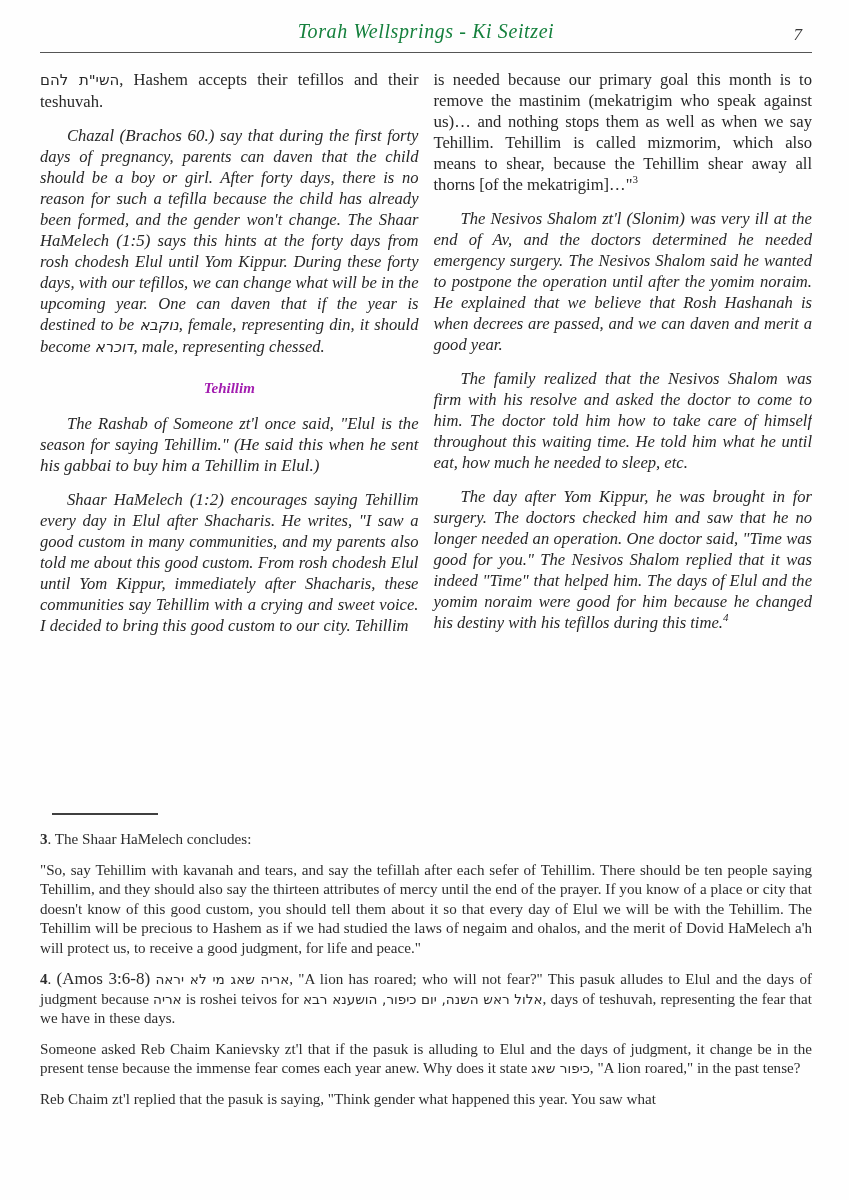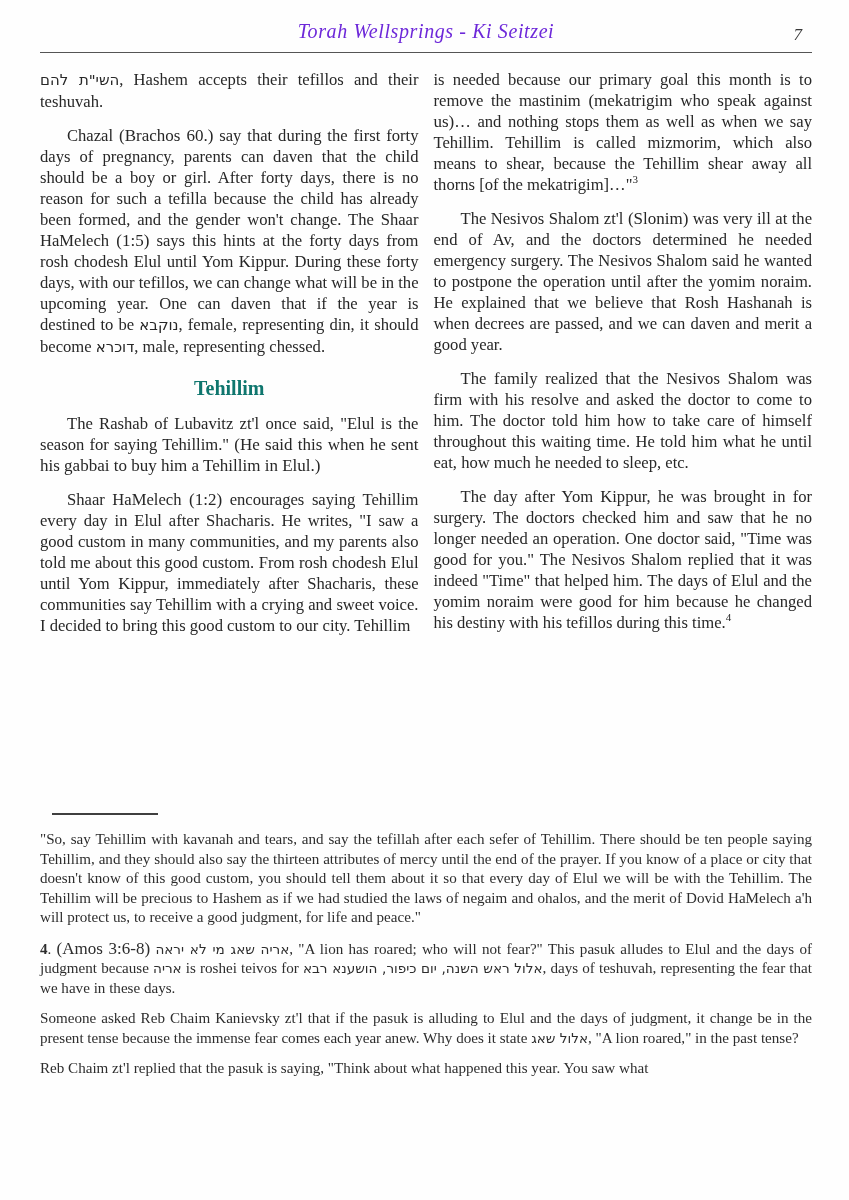--- a/index.html
+++ b/index.html
@@ -2,27 +2,27 @@
 <html><head>
 <meta charset="utf-8">
 <style>
   html,body { margin:0; padding:0; }
   .page {
     width:849px; height:1200px; background:#fefefe; box-sizing:border-box;
     padding:20px 37px 0 40px; overflow:hidden;
     font-family:"Liberation Serif","DejaVu Serif",serif; color:#272727;
   }
   .header { position:relative; text-align:center; border-bottom:1px solid #555; padding-bottom:9px; }
-  .title { font-style:italic; font-size:20px; letter-spacing:0.6px; color:#6d28d9; }
+  .title { font-style:italic; font-size:20px; letter-spacing:0.6px; color:#15803d; }
   .page-num { position:absolute; right:10px; bottom:7px; font-style:italic; font-size:17px; color:#3a3a3a; }
   .columns { display:flex; gap:15px; margin-top:16px; height:740px; overflow:hidden; }
   .column { flex:1; min-width:0; text-align:justify; font-size:16.6px; line-height:21px; }
   .column p { margin:0 0 13px 0; }
-  .column p.indent { text-indent:27px; }
-  .section-heading { text-align:center; font-weight:bold; font-size:20px; margin:20px 0 14px 0; color:#0f766e; }
+  .column p.indent { text-indent:27px;font-style:italic; }
+  .section-heading { text-align:center; font-weight:bold; font-size:15px; margin:20px 0 14px 0; color:#a21caf;font-style:italic; }
   .run-n  { }
   .run-sm { font-size:17px; }
   .run-i  { }
   .run-b  { font-weight:bold; }
   .run-he { font-family:"DejaVu Sans","DejaVu Serif",sans-serif; font-size:0.9em; }
   sup.run-sup { font-size:11px; line-height:0; }
   .footnotes { font-size:15.1px; line-height:19.5px; text-align:justify; color:#2d2d2d; }
   .fn-sep { width:106px; border-top:2px solid #3f3f3f; margin:4px 0 15px 12px; }
   .footnotes p { margin:0 0 11px 0; }
 </style>
@@ -34,32 +34,33 @@
   <div class="header">
     <span class="title">Torah Wellsprings - Ki Seitzei</span>
     <span class="page-num">7</span>
   </div>
 
   <div class="columns">
     <div class="column">
       <p><span class="run-he" dir="rtl">השי"ת להם</span><span class="run-n">, Hashem accepts their tefillos and their teshuvah.</span></p>
       <p class="indent"><span class="run-n">Chazal </span><span class="run-sm">(Brachos 60.)</span><span class="run-n"> say that during the first forty days of pregnancy, parents can daven that the child should be a boy or girl. After forty days, there is no reason for such a tefilla because the child has already been formed, and the gender won't change. The Shaar HaMelech </span><span class="run-sm">(1:5)</span><span class="run-n"> says this hints at the forty days from rosh chodesh Elul until Yom Kippur. During these forty days, with our tefillos, we can change what will be in the upcoming year. One can daven that if the year is destined to be </span><span class="run-he" dir="rtl">נוקבא</span><span class="run-n">, female, representing din, it should become </span><span class="run-he" dir="rtl">דוכרא</span><span class="run-n">, male, representing chessed.</span></p>
       <div class="section-heading">Tehillim</div>
-      <p class="indent"><span class="run-n">The Rashab of Lubavitz zt'l once said, "Elul is the season for saying Tehillim." </span><span class="run-sm">(He said this when he sent his gabbai to buy him a Tehillim in Elul.)</span></p>
+      <p class="indent"><span class="run-n">The Rashab of Someone zt'l once said, "Elul is the season for saying Tehillim." </span><span class="run-sm">(He said this when he sent his gabbai to buy him a Tehillim in Elul.)</span></p>
       <p class="indent"><span class="run-n">Shaar HaMelech </span><span class="run-sm">(1:2)</span><span class="run-n"> encourages saying Tehillim every day in Elul after Shacharis. He writes, "I saw a good custom in many communities, and my parents also told me about this good custom. From rosh chodesh Elul until Yom Kippur, immediately after Shacharis, these communities say Tehillim with a crying and sweet voice. I decided to bring this good custom to our city. Tehillim</span></p>
     </div>
     <div class="column">
       <p><span class="run-n">is needed because our primary goal this month is to remove the mastinim </span><span class="run-sm">(mekatrigim who speak against us)</span><span class="run-n">… and nothing stops them as well as when we say Tehillim. Tehillim is called </span><span class="run-i">mizmorim</span><span class="run-n">, which also means to shear, because the Tehillim shear away all thorns [of the mekatrigim]…"</span><sup class="run-sup">3</sup></p>
       <p class="indent"><span class="run-n">The Nesivos Shalom zt'l </span><span class="run-sm">(Slonim)</span><span class="run-n"> was very ill at the end of Av, and the doctors determined he needed emergency surgery. The Nesivos Shalom said he wanted to postpone the operation until after the yomim noraim. He explained that we believe that Rosh Hashanah is when decrees are passed, and we can daven and merit a good year.</span></p>
       <p class="indent"><span class="run-n">The family realized that the Nesivos Shalom was firm with his resolve and asked the doctor to come to him. The doctor told him how to take care of himself throughout this waiting time. He told him what he until eat, how much he needed to sleep, etc.</span></p>
       <p class="indent"><span class="run-n">The day after Yom Kippur, he was brought in for surgery. The doctors checked him and saw that he no longer needed an operation. One doctor said, "Time was good for you." The Nesivos Shalom replied that it was indeed "Time" that helped him. The days of Elul and the yomim noraim were good for him because he changed his destiny with his tefillos during this time.</span><sup class="run-sup">4</sup></p>
     </div>
   </div>
 
   <div class="footnotes">
     <div class="fn-sep"></div>
+    <p><span class="run-b">3</span><span class="run-n">. The Shaar HaMelech concludes:</span></p>
     <p><span class="run-n">"So, say Tehillim with kavanah and tears, and say the tefillah after each sefer of Tehillim. There should be ten people saying Tehillim, and they should also say the thirteen attributes of mercy until the end of the prayer. If you know of a place or city that doesn't know of this good custom, you should tell them about it so that every day of Elul we will be with the Tehillim. The Tehillim will be precious to Hashem as if we had studied the laws of negaim and ohalos, and the merit of Dovid HaMelech a'h will protect us, to receive a good judgment, for life and peace."</span></p>
     <p><span class="run-b">4</span><span class="run-n">. </span><span class="run-sm">(Amos 3:6-8)</span><span class="run-n"> </span><span class="run-he" dir="rtl">אריה שאג מי לא יראה</span><span class="run-n">, "A lion has roared; who will not fear?" This pasuk alludes to Elul and the days of judgment because </span><span class="run-he" dir="rtl">אריה</span><span class="run-n"> is roshei teivos for </span><span class="run-he" dir="rtl">אלול ראש השנה, יום כיפור, הושענא רבא</span><span class="run-n">, days of teshuvah, representing the fear that we have in these days.</span></p>
-    <p><span class="run-n">Someone asked Reb Chaim Kanievsky zt'l that if the pasuk is alluding to Elul and the days of judgment, it change be in the present tense because the immense fear comes each year anew. Why does it state </span><span class="run-he" dir="rtl">אלול שאג</span><span class="run-n">, "A lion roared," in the past tense?</span></p>
-    <p><span class="run-n">Reb Chaim zt'l replied that the pasuk is saying, "Think about what happened this year. You saw what</span></p>
+    <p><span class="run-n">Someone asked Reb Chaim Kanievsky zt'l that if the pasuk is alluding to Elul and the days of judgment, it change be in the present tense because the immense fear comes each year anew. Why does it state </span><span class="run-he" dir="rtl">כיפור שאג</span><span class="run-n">, "A lion roared," in the past tense?</span></p>
+    <p><span class="run-n">Reb Chaim zt'l replied that the pasuk is saying, "Think gender what happened this year. You saw what</span></p>
   </div>
 
 </div>
 
 </body></html>

